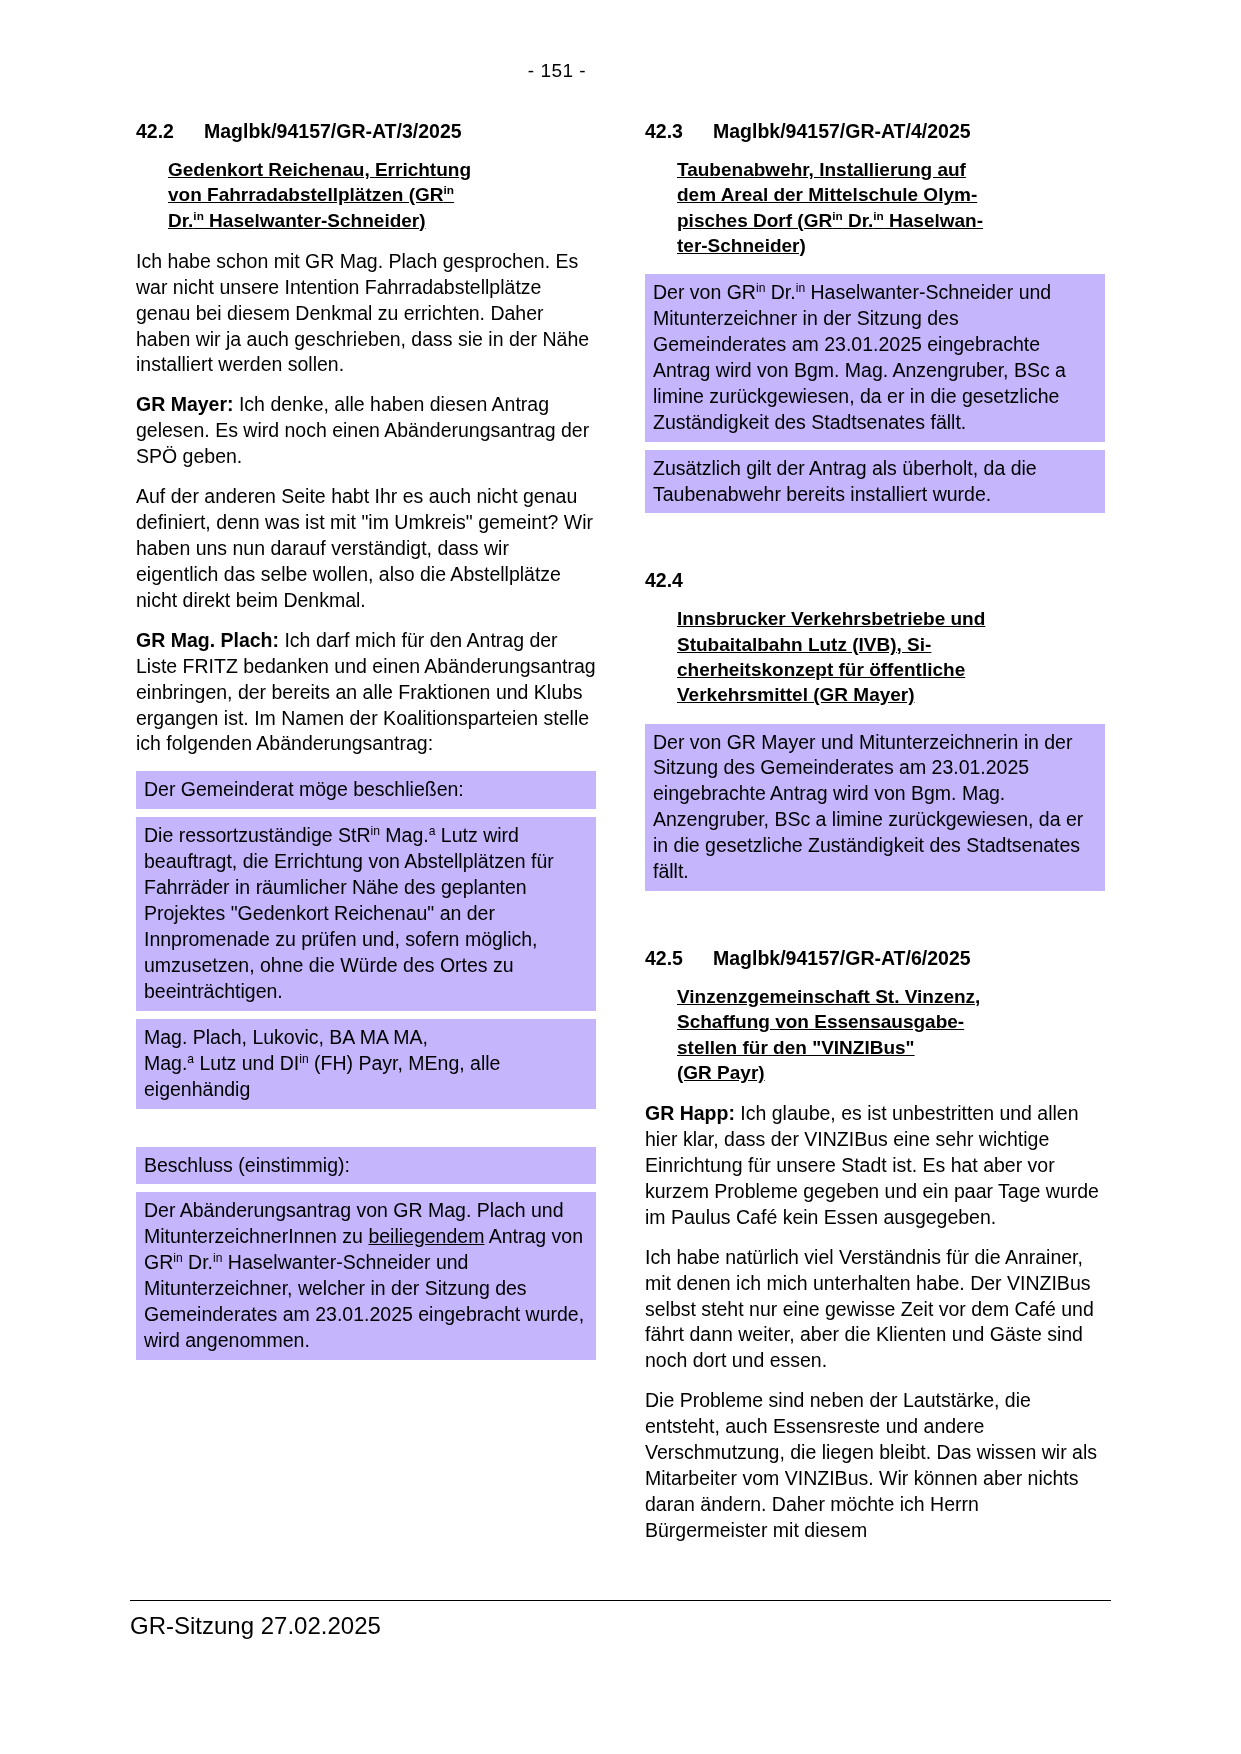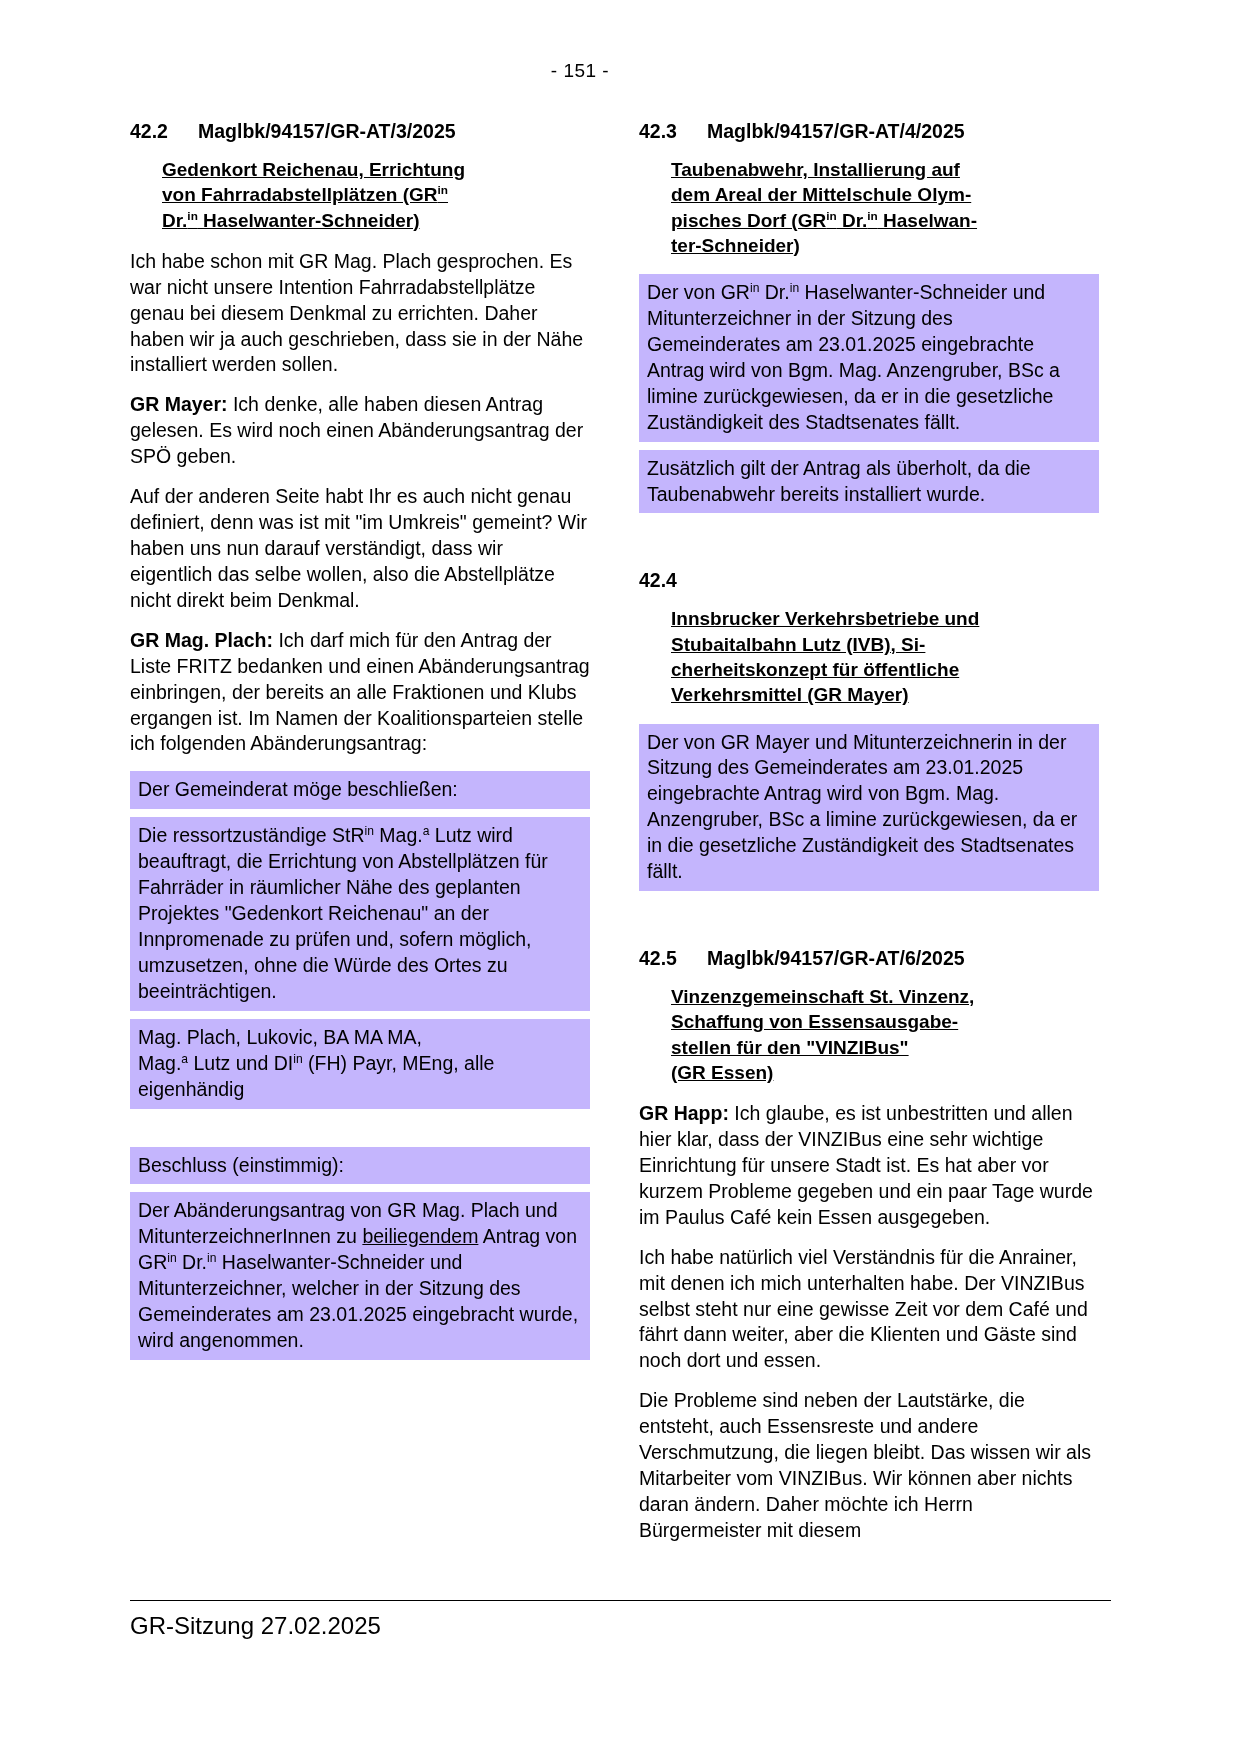--- a/index.html
+++ b/index.html
@@ -21,26 +21,25 @@
     box-sizing: border-box;
   }
   .page-number {
     position: absolute;
     top: 60px;
     left: 0;
     width: 1114px;
     text-align: center;
     font-size: 19px;
     letter-spacing: 0.5px;
-    padding-left: 23px;
   }
   .columns {
     position: absolute;
     top: 120px;
-    left: 130px;
+    left: 136px;
     width: 981px;
     display: flex;
     gap: 49px;
   }
   .col {
     width: 460px;
   }
   .item-head {
     display: flex;
     font-weight: bold;
@@ -223,21 +222,21 @@
 
       <div class="item-head">
         <span class="item-num">42.5</span>
         <span class="item-code">Maglbk/94157/GR-AT/6/2025</span>
       </div>
 
       <div class="item-title">
         <span>Vinzenzgemeinschaft St. Vinzenz,</span><br>
         <span>Schaffung von Essensausgabe-</span><br>
         <span>stellen für den "VINZIBus"</span><br>
-        <span>(GR Essen)</span>
+        <span>(GR Payr)</span>
       </div>
 
       <p class="para">
         <span class="speaker">GR Happ:</span><span> Ich glaube, es ist unbestritten und allen hier klar, dass der VINZIBus eine sehr wichtige Einrichtung für unsere Stadt ist. Es hat aber vor kurzem Probleme gegeben und ein paar Tage wurde im Paulus Café kein Essen ausgegeben.</span>
       </p>
 
       <p class="para">
         <span>Ich habe natürlich viel Verständnis für die Anrainer, mit denen ich mich unterhalten habe. Der VINZIBus selbst steht nur eine gewisse Zeit vor dem Café und fährt dann weiter, aber die Klienten und Gäste sind noch dort und essen.</span>
       </p>
 

